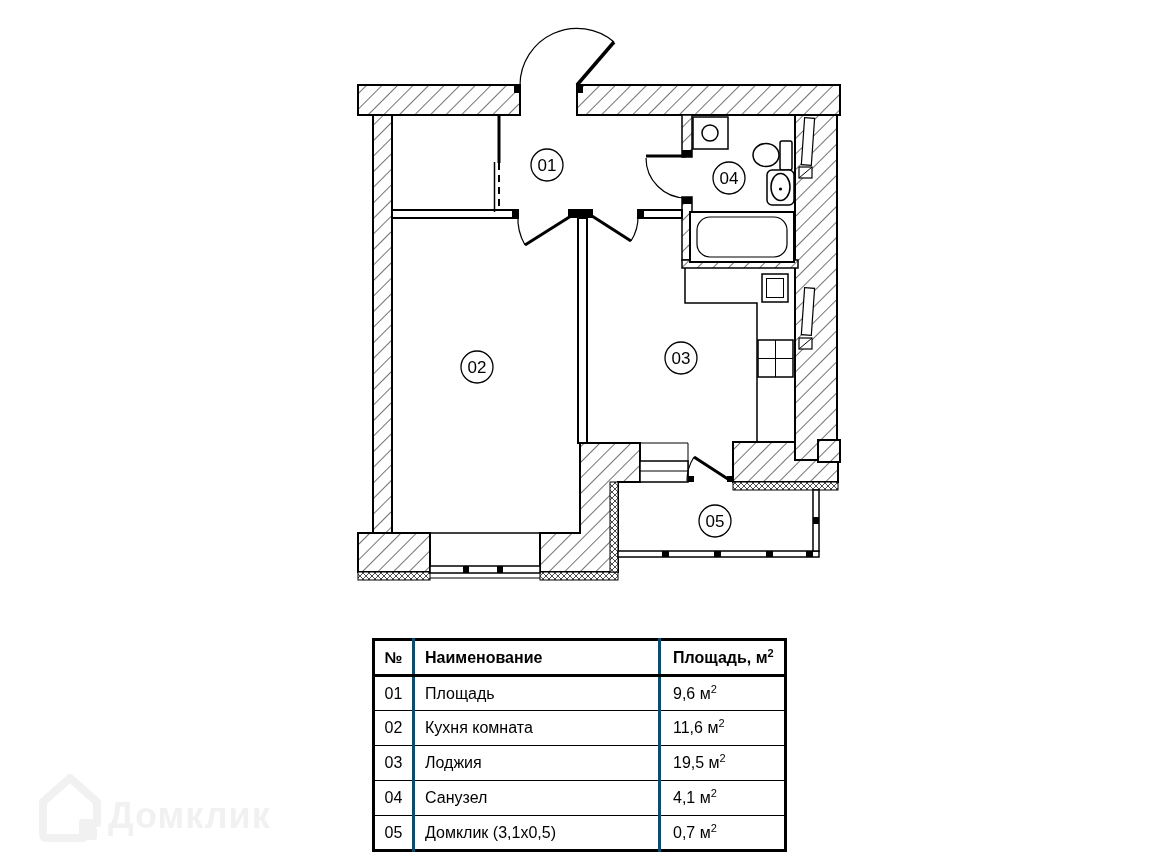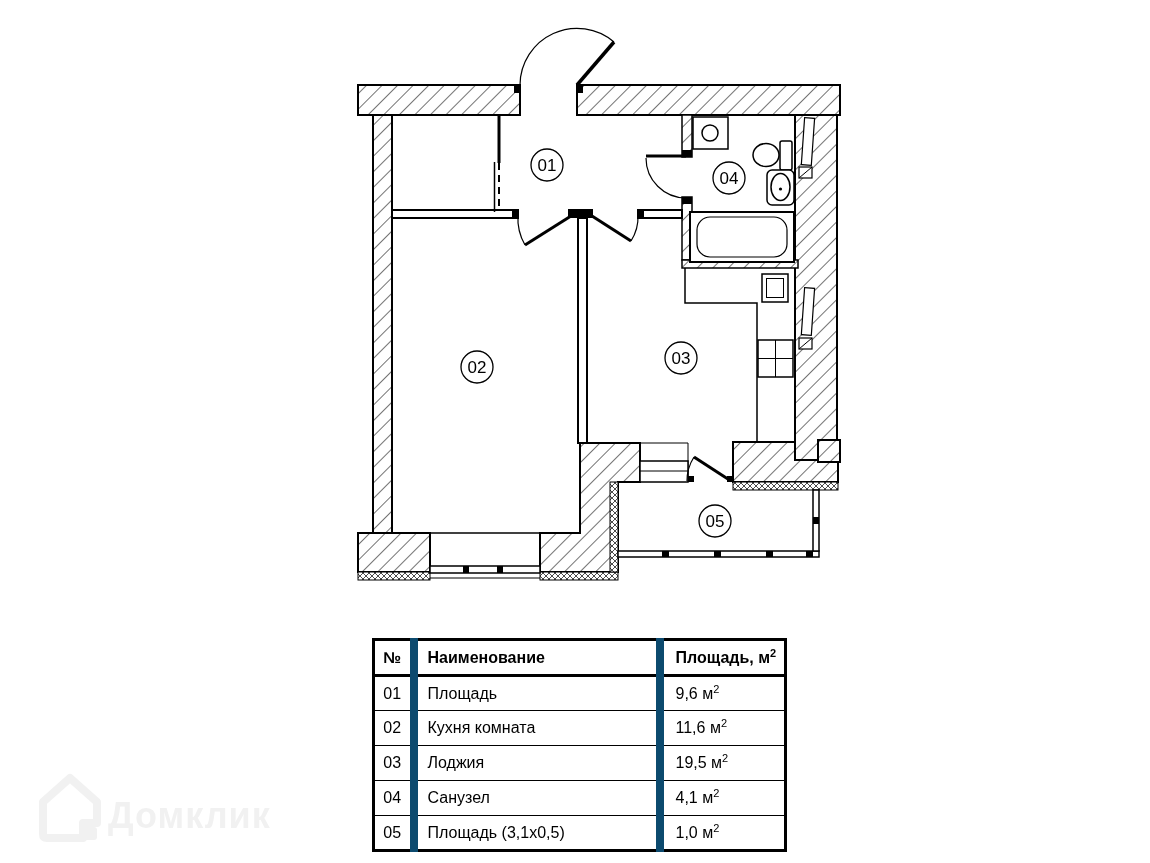--- a/index.html
+++ b/index.html
@@ -4,21 +4,21 @@
 <style>
   html,body{margin:0;padding:0;background:#fff;}
   body{width:1150px;height:863px;position:relative;overflow:hidden;
        font-family:"Liberation Sans",sans-serif;color:#000;}
   #plan-svg{position:absolute;left:0;top:0;}
   
   #area-table{position:absolute;left:372px;top:638px;border-collapse:collapse;
       table-layout:fixed;background:#fff;font-size:16px;line-height:1;}
   #area-table, #area-table *{box-sizing:border-box;}
   #area-table{border:3px solid #000;}
-  #area-table th,#area-table td{border-top:1.5px solid #000;border-left:8px solid #0c4a6e;
+  #area-table th,#area-table td{border-top:1.5px solid #000;border-left:3px solid #0c4a6e;
       padding:0;vertical-align:middle;background:#fff;}
   #area-table th:first-child,#area-table td:first-child{border-left:none;}
   #area-table thead th{border-top:none;border-bottom:3px solid #000;font-weight:bold;
       height:36px;text-align:left;}
   #area-table tbody td{height:35px;}
   .c-num{width:40px;text-align:center !important;}
   .c-name{width:246px;padding-left:10px !important;}
   .c-area{width:126px;padding-left:12px !important;}
   #area-table thead .c-num{text-align:center !important;}
   #area-table sup{font-size:11px;line-height:0;vertical-align:super;}
@@ -219,22 +219,22 @@
       <td class="c-name">Лоджия</td>
       <td class="c-area"><span>19,5 м</span><sup>2</sup></td>
     </tr>
     <tr>
       <td class="c-num">04</td>
       <td class="c-name">Санузел</td>
       <td class="c-area"><span>4,1 м</span><sup>2</sup></td>
     </tr>
     <tr>
       <td class="c-num">05</td>
-      <td class="c-name">Площадь (3,1х0,5)</td>
-      <td class="c-area"><span>1,0 м</span><sup>2</sup></td>
+      <td class="c-name">Домклик (3,1х0,5)</td>
+      <td class="c-area"><span>0,7 м</span><sup>2</sup></td>
     </tr>
   </tbody>
 </table>
 
 <svg id="watermark" width="270" height="82" viewBox="0 0 270 82">
   <g>
     <path d="M17 34 L44 10 L71 34 L71 55 L57 55 L57 70 L21 70 Q17 70 17 66 Z" fill="none" stroke="#f1f1f1" stroke-width="8" stroke-linejoin="round"></path>
     <rect x="57" y="59" width="14" height="13" rx="3" fill="#f1f1f1"></rect>
   </g>
   <text x="82" y="60" font-size="36" fill="#f1f1f1" letter-spacing="1">Домклик</text>

